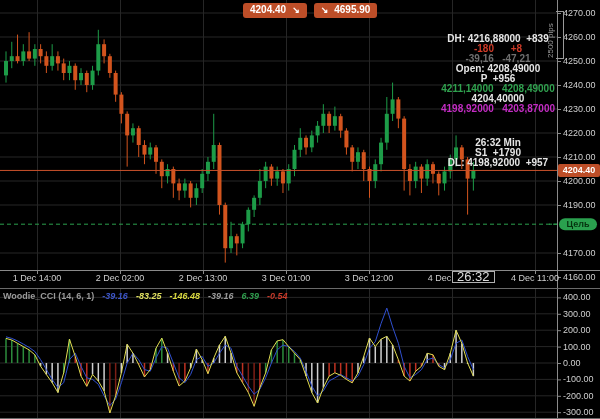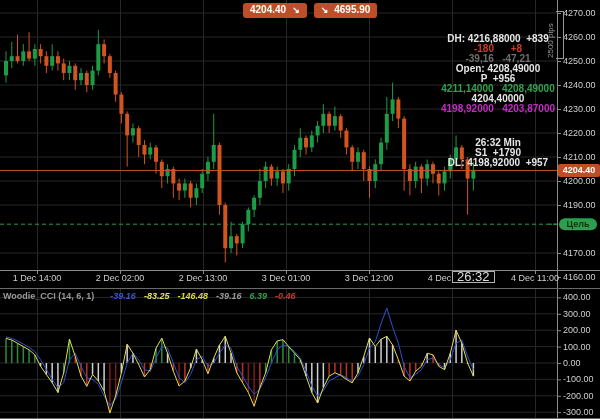--- a/index.html
+++ b/index.html
@@ -12,21 +12,21 @@
   .top-badges{position:absolute;top:3px;left:243px;display:flex;gap:7px;z-index:5;}
   .badge{color:#fff;font-size:10px;font-weight:bold;padding:1px 7px 2px;border-radius:3px;
          display:flex;align-items:center;gap:6px;height:12px;line-height:12px;}
   .arr{font-size:9px;line-height:12px;}
   .info-block{position:absolute;top:34px;right:45px;text-align:center;font-size:10px;
               font-weight:bold;line-height:10px;white-space:pre;z-index:4;}
   .info-line.gap{margin-top:24px;}
   .countdown{position:absolute;left:452px;top:271px;border:1px solid #b0b0b0;background:#000;
              color:#ddd;font-size:13px;line-height:10px;padding:0 4px;z-index:6;}
   .ind-label{position:absolute;left:3px;top:291px;font-size:9px;font-weight:bold;
-             display:flex;gap:16px;white-space:nowrap;z-index:5;}
+             display:flex;gap:8px;white-space:nowrap;z-index:5;}
   .ind-name{color:#9a9a9a;}
   #ind-values{display:flex;gap:8px;font-style:italic;}
 </style>
 </head>
 <body>
 
 <div class="screen">
 
   <svg id="main-svg" width="600" height="288" viewBox="0 0 600 288">
       <g>
@@ -422,17 +422,17 @@
   </div>
 
   <div class="ind-label">
     <span class="ind-name">Woodie_CCI (14, 6, 1)</span>
     <span id="ind-values">
         <span style="color: rgb(60, 85, 200);">-39.16</span>
         <span style="color: rgb(224, 224, 96);">-83.25</span>
         <span style="color: rgb(216, 216, 64);">-146.48</span>
         <span style="color: rgb(154, 154, 154);">-39.16</span>
         <span style="color: rgb(47, 158, 78);">6.39</span>
-        <span style="color: rgb(200, 58, 42);">-0.46</span>
+        <span style="color: rgb(200, 58, 42);">-0.54</span>
       </span>
   </div>
 
 </div>
 
 </body></html>

